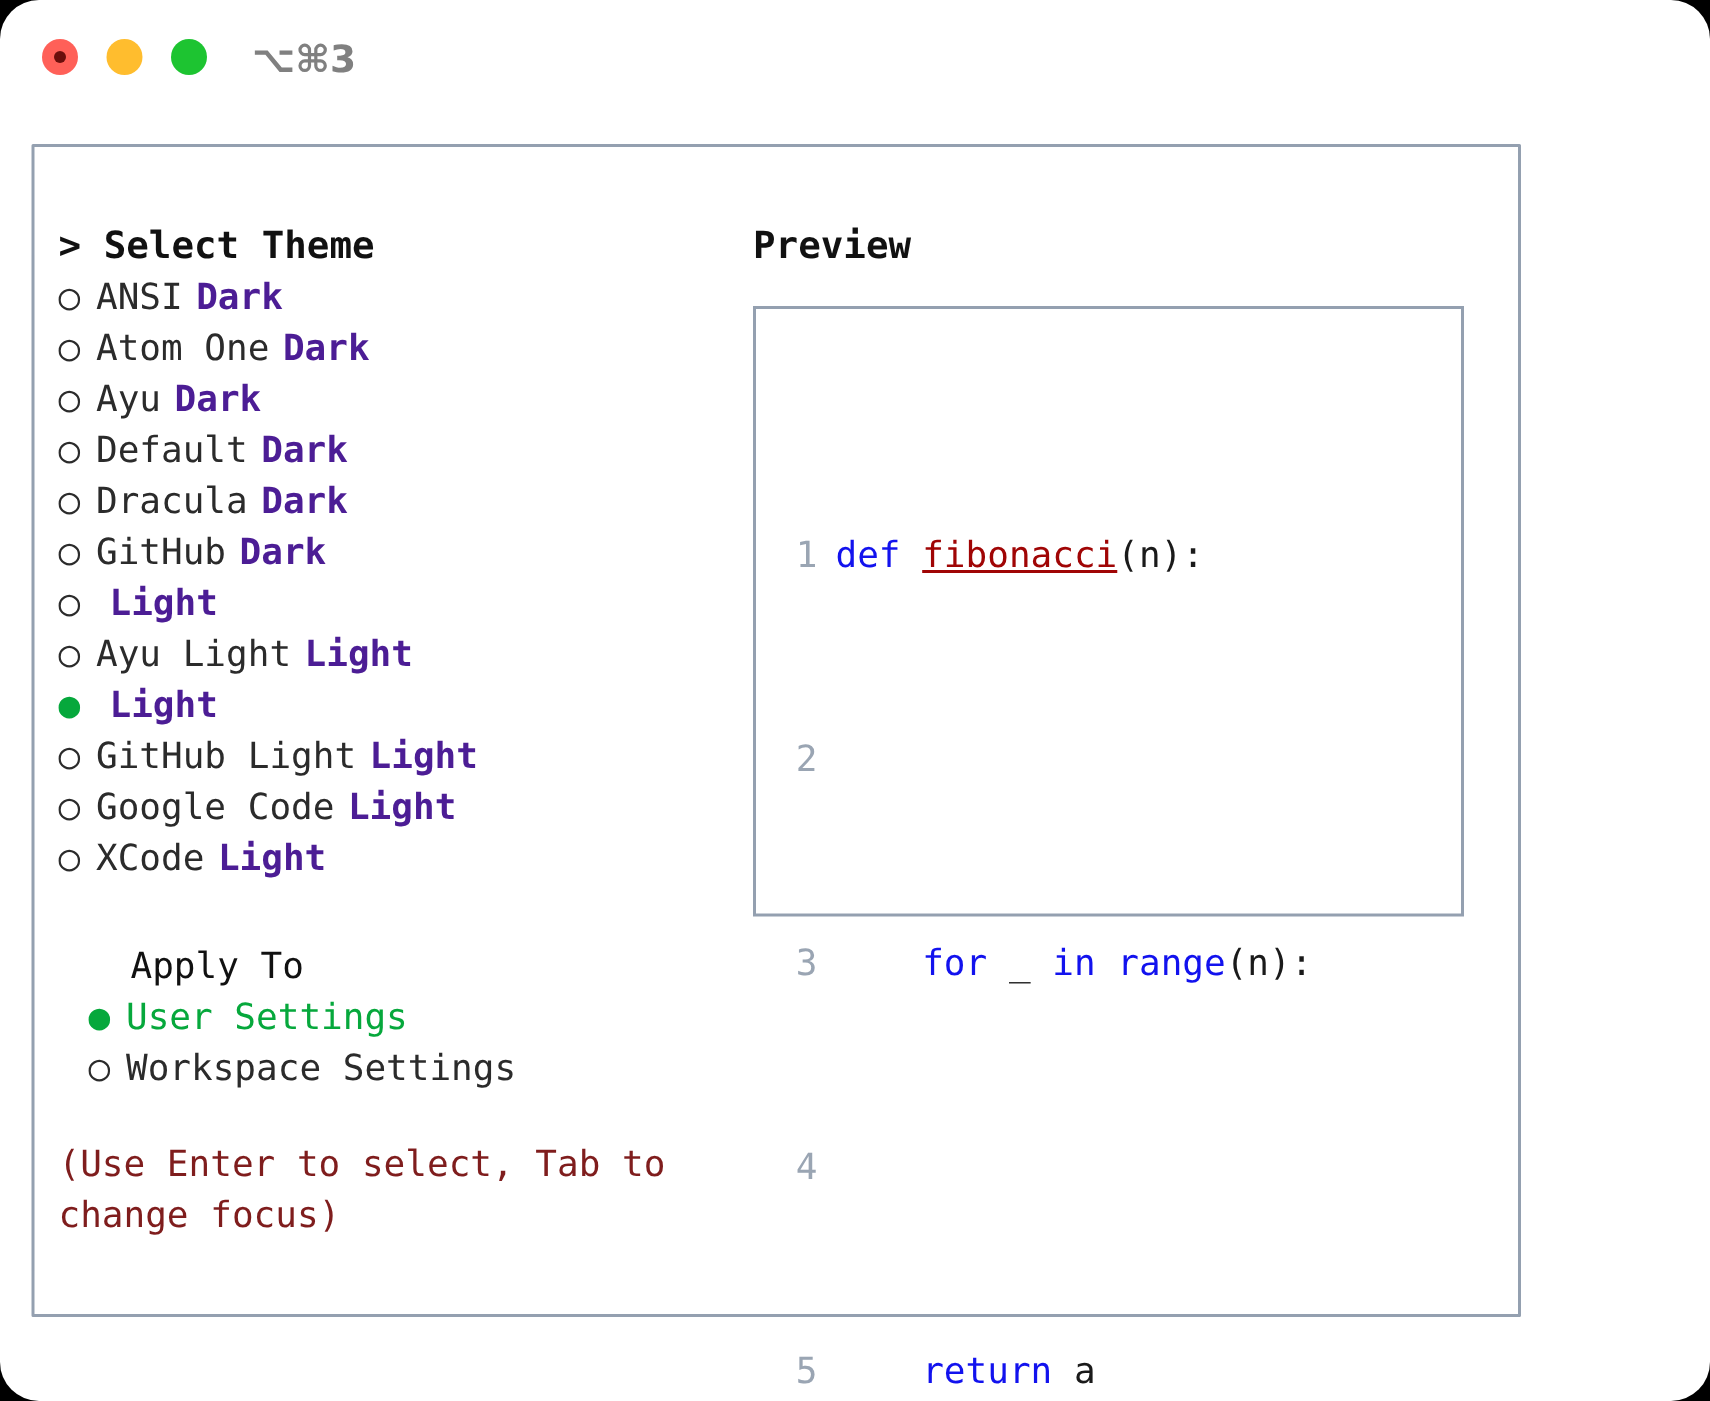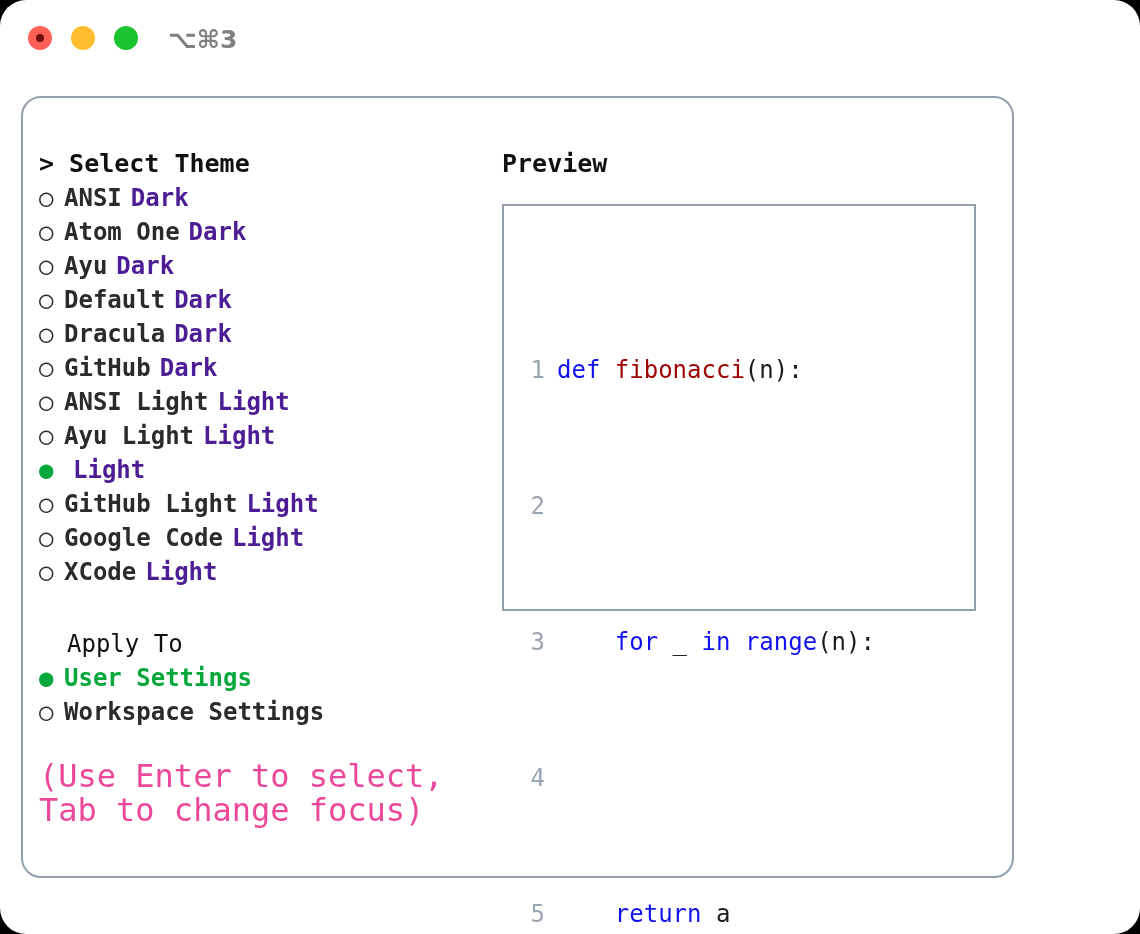--- a/index.html
+++ b/index.html
@@ -65,21 +65,21 @@
     font-family: "DejaVu Sans", "Liberation Sans", sans-serif;
   }
 
   
   .panel {
     position: absolute;
     left: 21px; top: 96px;
     width: 993px;
     height: 782px;
     border: 2px solid #94a0b0;
-    border-radius: 20px;
+    border-radius: 1px;
     box-sizing: border-box;
     background: #ffffff;
   }
 
   
   .left-col {
     position: absolute;
     left: 16px;
     top: 49px;
     width: 440px;
@@ -100,40 +100,40 @@
     white-space: pre;
   }
   .bullet {
     display: inline-block;
     width: 25px;
     flex: 0 0 25px;
     font-size: 24px;
     color: #2b2b2b;
   }
   .bullet.sel { color: #06a83c; }
-  .row-label { color: #2b2b2b; font-weight: bold; }
+  .row-label { color: #2b2b2b; }
   .row-label.sel { color: #06a83c; }
   .row-tag {
     color: #4c1d95;
     margin-left: 9px;
     font-weight: bold;
   }
 
-  .apply-block { margin-top: 38px; }
+  .apply-block { margin-top: 38px; margin-left: 20px; }
   .apply-title {
     font-size: 24px;
     color: #111111;
     line-height: 34px;
     padding-left: 28px;
     white-space: pre;
   }
   .hint {
     margin-top: 30px;
-    font-size: 32px;
-    color: #ec4899;
+    font-size: 24px;
+    color: #7f1d1d;
     line-height: 34px;
     width: 410px;
     white-space: pre-wrap;
   }
 
   
   .right-col {
     position: absolute;
     left: 479px;
     top: 49px;
@@ -159,21 +159,21 @@
   .code-line { display: flex; white-space: pre; }
   .lineno {
     display: inline-block;
     width: 28px;
     flex: 0 0 28px;
     text-align: right;
     color: #9aa5b3;
     margin-right: 12px;
   }
   .tok-kw  { color: #1212ee; text-align: center; }
-  .tok-fn  { color: #a00505; }
+  .tok-fn  { color: #a00505; text-decoration: underline; }
   .tok-pl  { color: #1a1a1a; }
 </style>
 </head>
 <body>
 
 <div class="window">
 
   <div class="titlebar">
     <div class="traffic">
       <span class="dot red"></span>
@@ -214,21 +214,20 @@
           <span class="row-label">Dracula</span>
           <span class="row-tag">Dark</span>
         </div>
         <div class="theme-row">
           <span class="bullet">○</span>
           <span class="row-label">GitHub</span>
           <span class="row-tag">Dark</span>
         </div>
         <div class="theme-row">
           <span class="bullet">○</span>
-          <span class="row-label">ANSI Light</span>
           <span class="row-tag">Light</span>
         </div>
         <div class="theme-row">
           <span class="bullet">○</span>
           <span class="row-label">Ayu Light</span>
           <span class="row-tag">Light</span>
         </div>
         <div class="theme-row">
           <span class="bullet sel">●</span>
           <span class="row-tag">Light</span>

